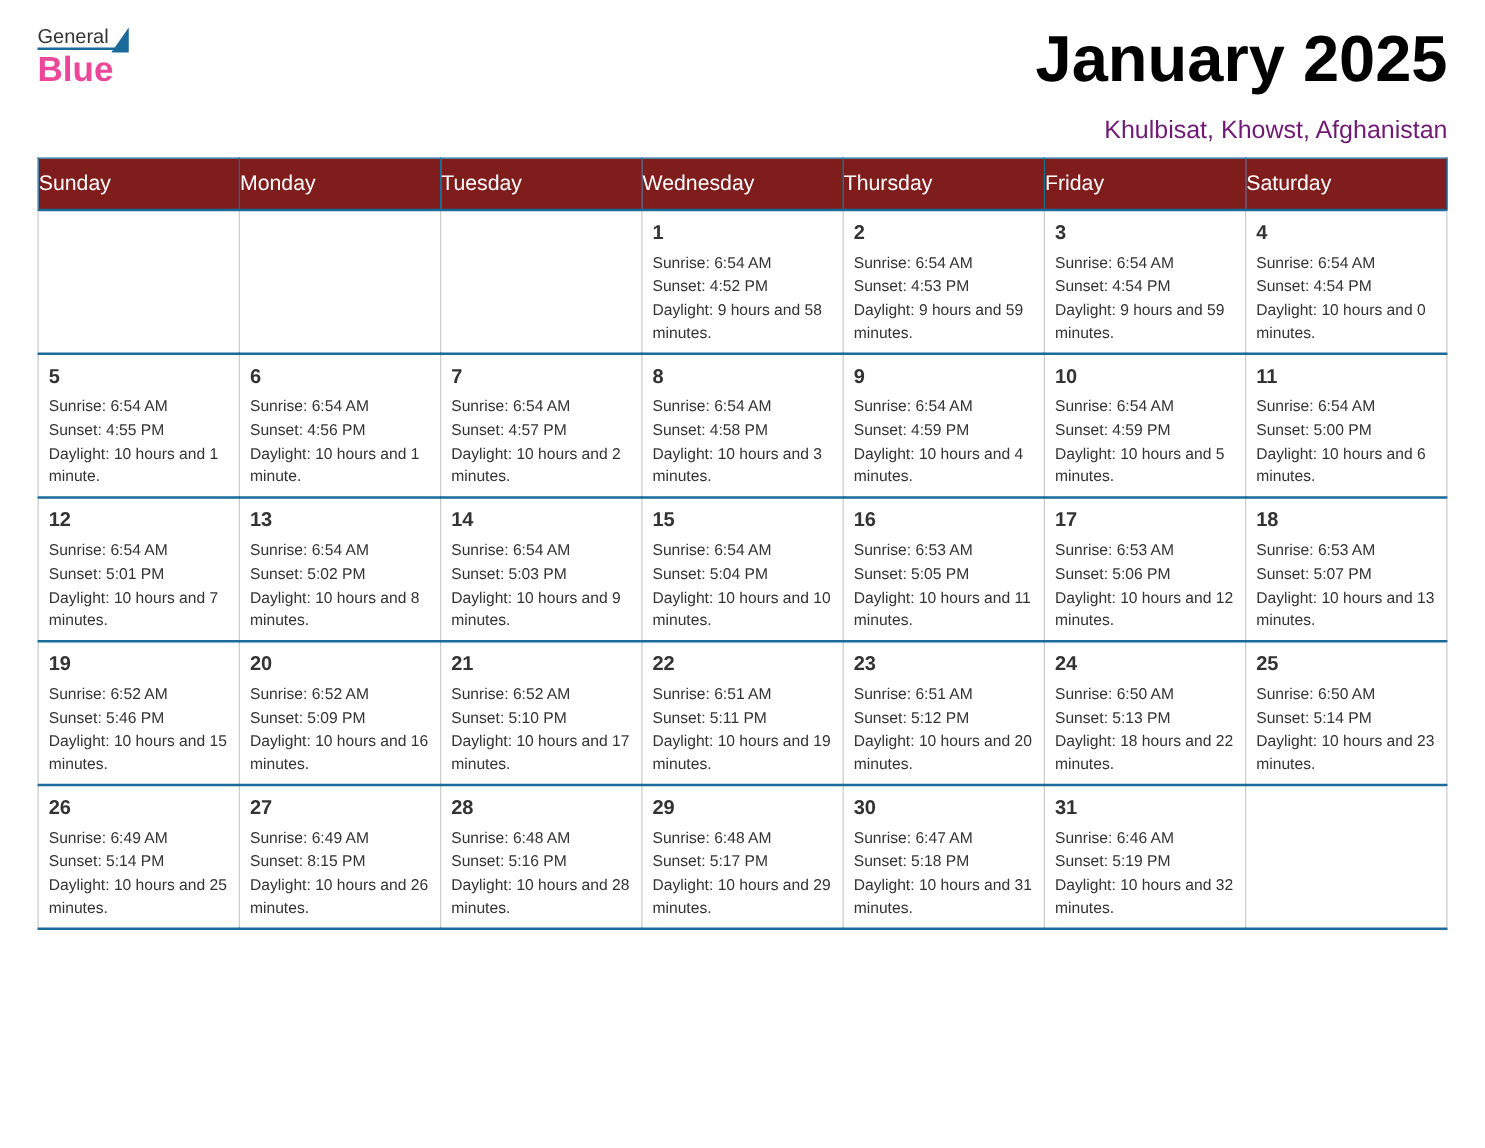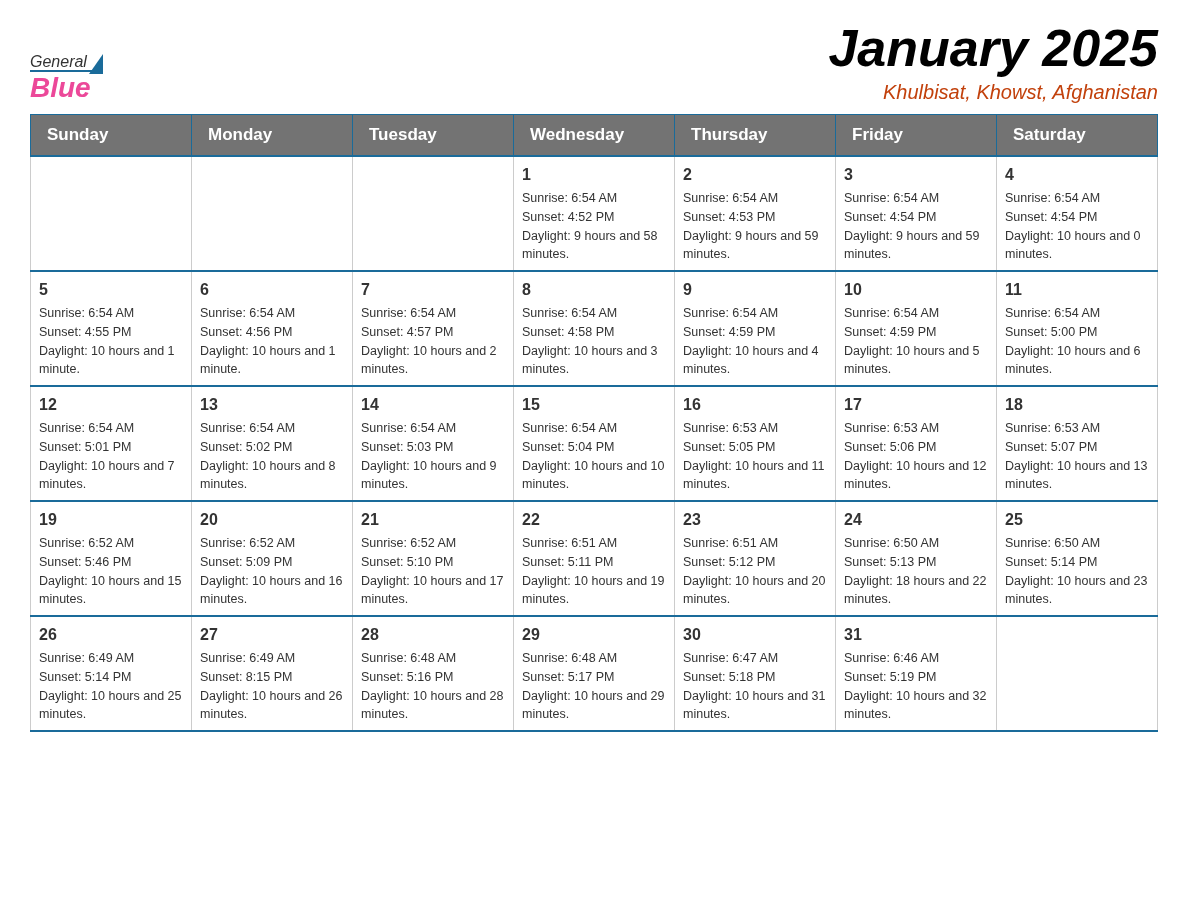--- a/index.html
+++ b/index.html
@@ -6,23 +6,22 @@
     body {
       font-family: Arial, sans-serif;
       background: #fff;
       width: 1188px;
       min-height: 918px;
       padding: 20px 30px;
     }
     .header {
       display: flex;
       justify-content: space-between;
-      align-items: flex-end;
+      align-items: flex-start;
       margin-bottom: 10px;
-      font-style: italic;
     }
     .logo {
       display: flex;
       flex-direction: column;
       align-items: flex-start;
     }
     .logo-general { color: #333; }
     .logo-triangle {
       display: inline-block;
       width: 0;
@@ -42,34 +41,34 @@
       text-align: right;
     }
     .month-title {
       font-size: 52px;
       font-weight: bold;
       color: #000000;
       line-height: 1.1;
     }
     .location {
       font-size: 20px;
-      color: #c2410c;
-      margin-top: 4px;
+      color: #701a75;
+      margin-top: 16px;
     }
     .calendar {
       width: 100%;
       border-collapse: collapse;
       border: 1px solid #aaa;
     }
     .calendar th {
-      background-color: #737373;
+      background-color: #7f1d1d;
       color: #fff;
       font-size: 17px;
-      font-weight: bold;
-      padding: 10px 16px;
+      font-weight: normal;
+      padding: 10px 0;
       text-align: left;
       border: 1px solid #1a6b9a;
     }
     .calendar td {
       vertical-align: top;
       padding: 6px 8px;
       border: 1px solid #ccc;
       width: 14.28%;
       min-height: 100px;
       font-size: 12.5px;

